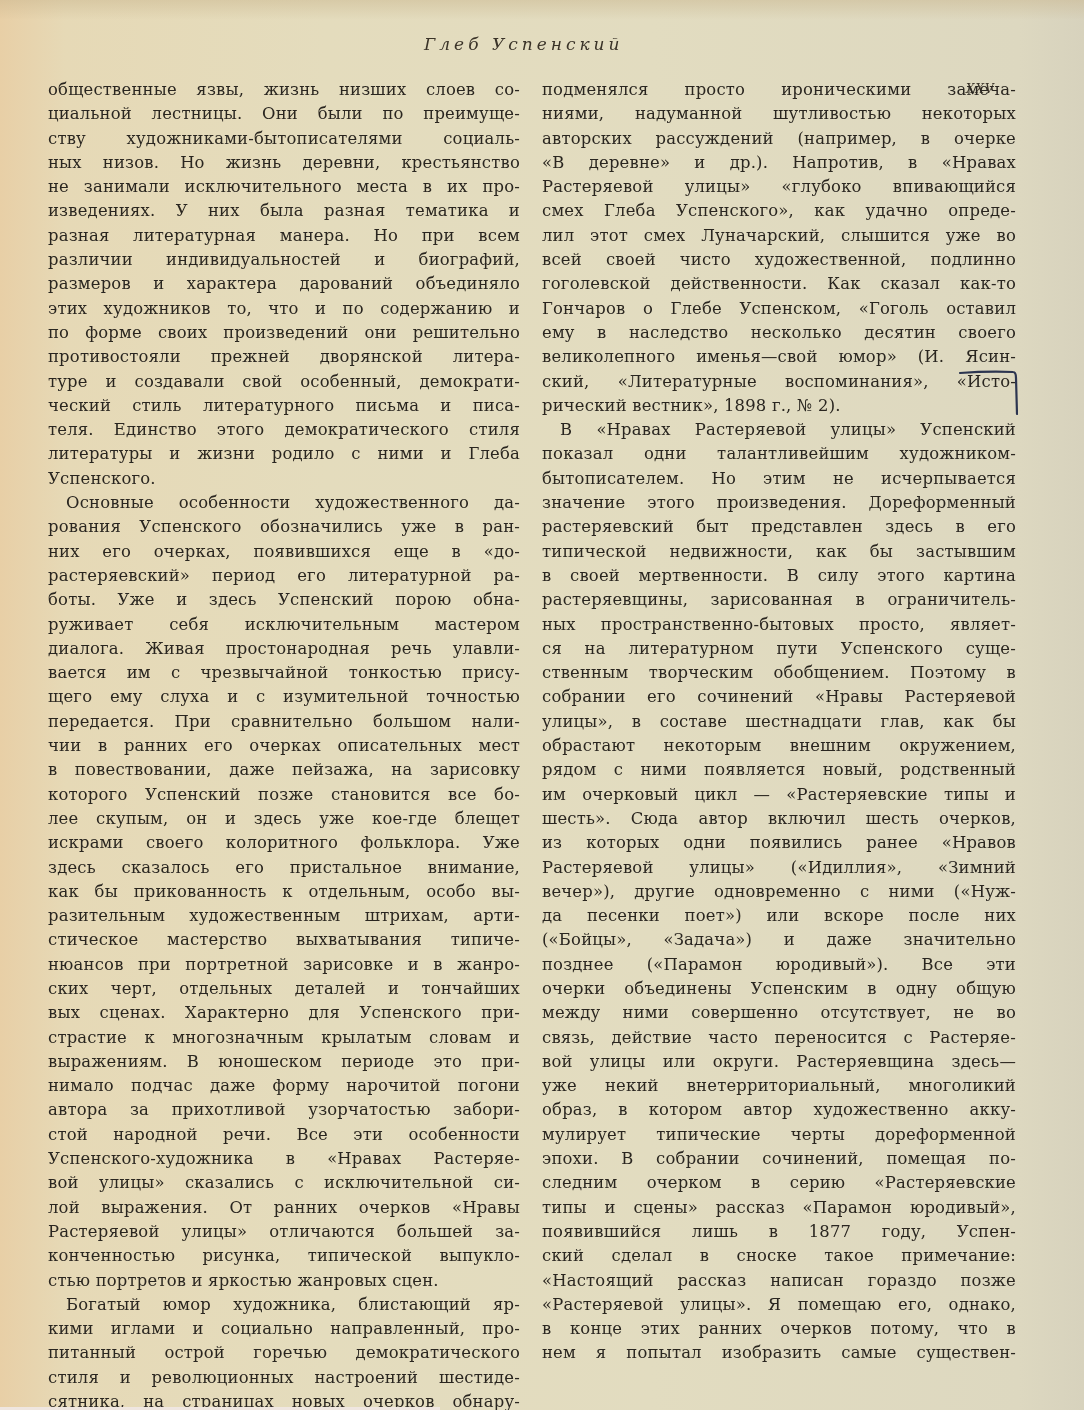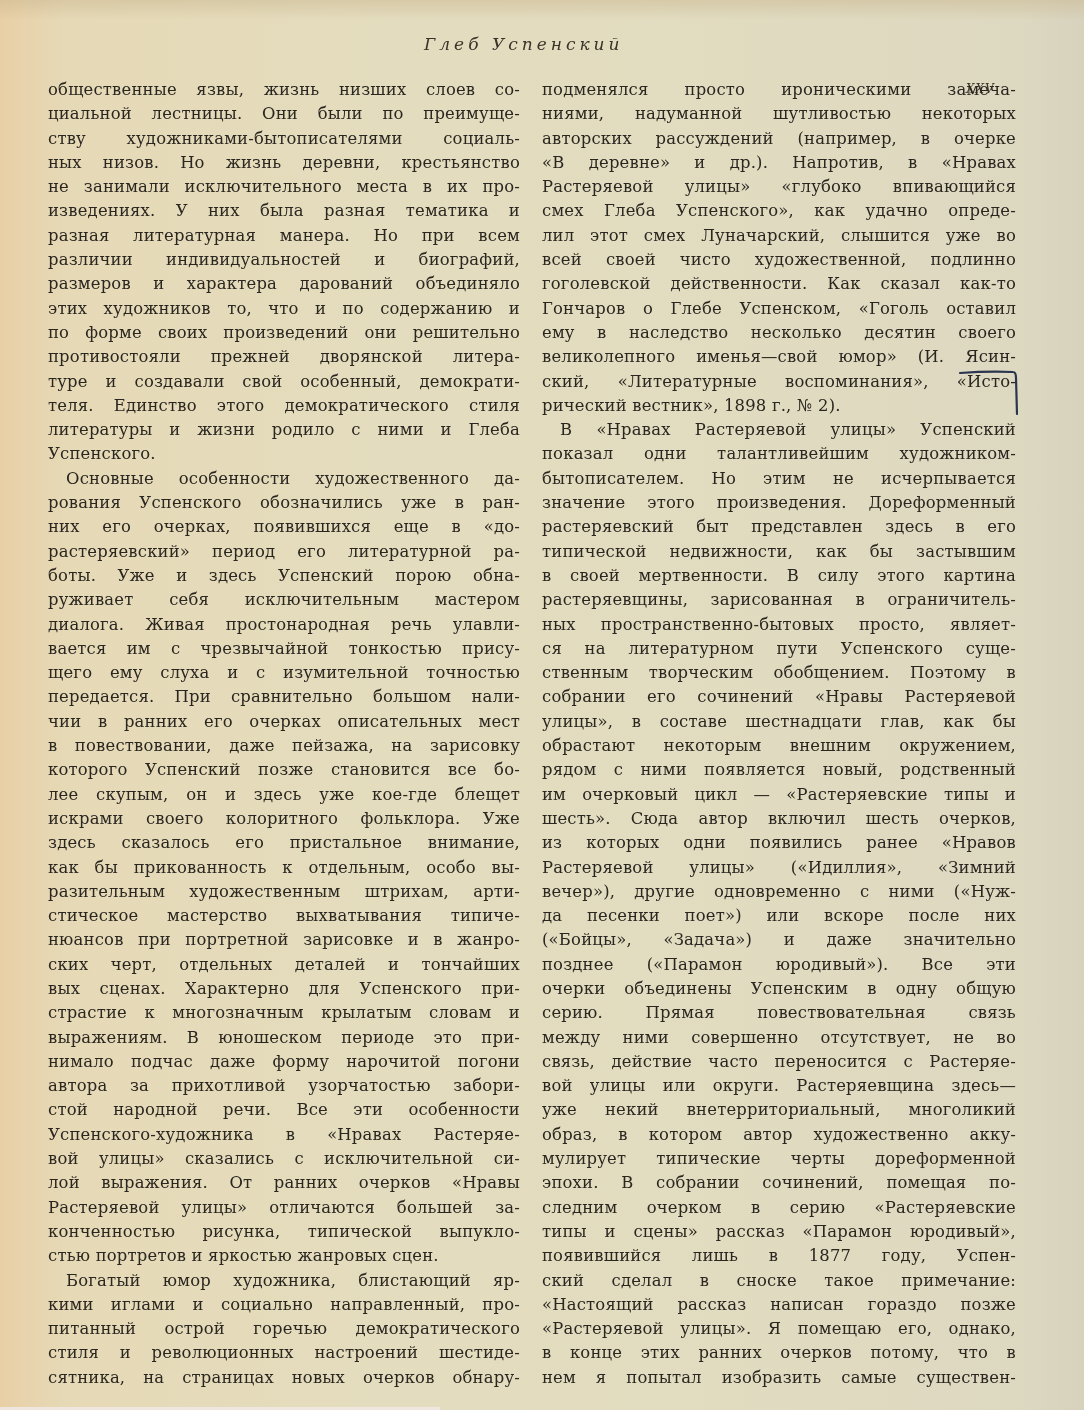--- a/index.html
+++ b/index.html
@@ -62,20 +62,21 @@
     <span class="line">ных низов. Но жизнь деревни, крестьянство</span>
     <span class="line">не занимали исключительного места в их про-</span>
     <span class="line">изведениях. У них была разная тематика и</span>
     <span class="line">разная литературная манера. Но при всем</span>
     <span class="line">различии индивидуальностей и биографий,</span>
     <span class="line">размеров и характера дарований объединяло</span>
     <span class="line">этих художников то, что и по содержанию и</span>
     <span class="line">по форме своих произведений они решительно</span>
     <span class="line">противостояли прежней дворянской литера-</span>
     <span class="line">туре и создавали свой особенный, демократи-</span>
+    <span class="line">ческий стиль литературного письма и писа-</span>
     <span class="line">теля. Единство этого демократического стиля</span>
     <span class="line">литературы и жизни родило с ними и Глеба</span>
     <span class="line last">Успенского.</span>
     <span class="line indent">Основные особенности художественного да-</span>
     <span class="line">рования Успенского обозначились уже в ран-</span>
     <span class="line">них его очерках, появившихся еще в «до-</span>
     <span class="line">растеряевский» период его литературной ра-</span>
     <span class="line">боты. Уже и здесь Успенский порою обна-</span>
     <span class="line">руживает себя исключительным мастером</span>
     <span class="line">диалога. Живая простонародная речь улавли-</span>
@@ -143,21 +144,20 @@
     <span class="line">рядом с ними появляется новый, родственный</span>
     <span class="line">им очерковый цикл — «Растеряевские типы и</span>
     <span class="line">шесть». Сюда автор включил шесть очерков,</span>
     <span class="line">из которых одни появились ранее «Нравов</span>
     <span class="line">Растеряевой улицы» («Идиллия», «Зимний</span>
     <span class="line">вечер»), другие одновременно с ними («Нуж-</span>
     <span class="line">да песенки поет») или вскоре после них</span>
     <span class="line">(«Бойцы», «Задача») и даже значительно</span>
     <span class="line">позднее («Парамон юродивый»). Все эти</span>
     <span class="line">очерки объединены Успенским в одну общую</span>
-    <span class="line">серию. Прямая повествовательная связь</span>
     <span class="line">между ними совершенно отсутствует, не во</span>
     <span class="line">связь, действие часто переносится с Растеряе-</span>
     <span class="line">вой улицы или округи. Растеряевщина здесь—</span>
     <span class="line">уже некий внетерриториальный, многоликий</span>
     <span class="line">образ, в котором автор художественно акку-</span>
     <span class="line">мулирует типические черты дореформенной</span>
     <span class="line">эпохи. В собрании сочинений, помещая по-</span>
     <span class="line">следним очерком в серию «Растеряевские</span>
     <span class="line">типы и сцены» рассказ «Парамон юродивый»,</span>
     <span class="line">появившийся лишь в 1877 году, Успен-</span>

